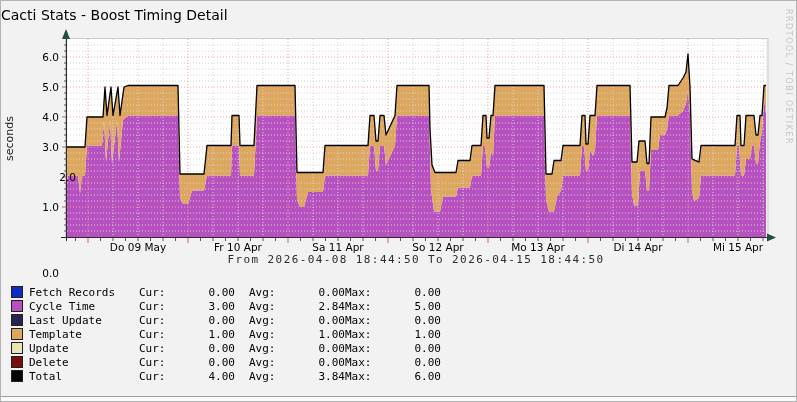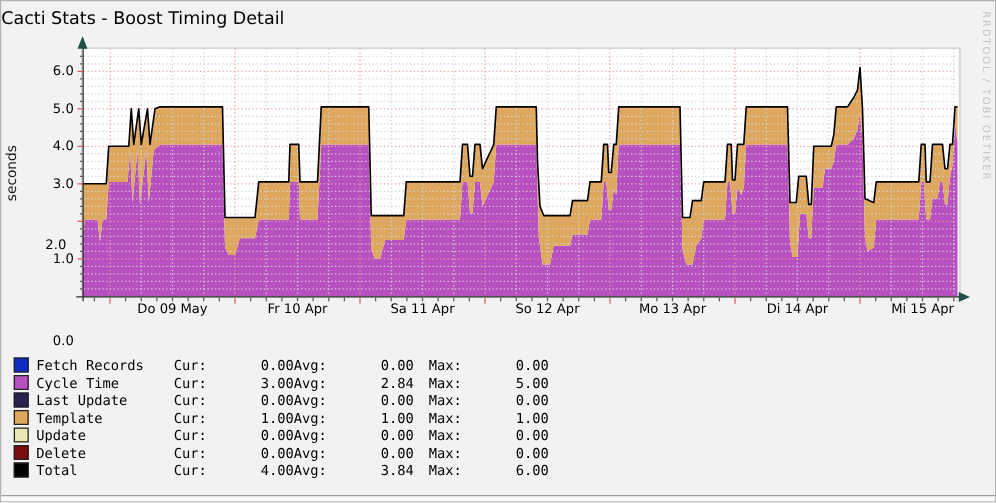--- a/index.html
+++ b/index.html
@@ -12,21 +12,21 @@
   #ylabel{top:131px;left:-27px;width:70px;text-align:center;transform:rotate(-90deg);font-size:11px;color:#1a1a1a;}
   #watermark{top:8px;right:3px;writing-mode:vertical-rl;font-size:8px;letter-spacing:1.5px;color:#c4c4c4;}
   #footer{top:378px;left:0;width:797px;text-align:center;font-size:10px;color:#c9c9c9;}
   .ytick{position:absolute;width:44px;text-align:right;font-size:10.5px;line-height:13px;}
   .xtick{position:absolute;width:84px;text-align:center;font-size:10.5px;line-height:13px;}
   #legend{position:absolute;top:284px;left:10px;font-family:"DejaVu Sans Mono",monospace;font-size:11px;}
   .lrow{display:flex;align-items:center;height:14px;white-space:nowrap;}
   .sw{display:inline-block;width:10px;height:10px;border:1px solid #1f1f1f;margin-right:6px;flex:none;}
   .lname{display:inline-block;width:110px;}
   .lk{display:inline-block;width:40px;}
-  .lk.g2{} .lk.g3{margin-left:12px;}
+  .lk.g2{margin-left:14px;} .lk.g3{}
   .lv{display:inline-block;width:56px;text-align:right;}
   #bottom-strip{position:absolute;left:0;right:0;bottom:0;height:4px;background:#fbfbfb;border-top:1px solid #9f9f9f;}
   svg{position:absolute;top:0;left:0;}
 </style>
 </head>
 <body>
 
 <div id="graph">
   <svg id="plot" width="797" height="274">
       <rect x="65" y="38" width="700" height="198" fill="#ffffff"></rect>
@@ -182,25 +182,26 @@
       <line x1="63" y1="68" x2="65" y2="68" stroke="#5a5a5a"></line>
       <line x1="63" y1="62" x2="65" y2="62" stroke="#5a5a5a"></line>
       <line x1="61" y1="56" x2="65" y2="56" stroke="#d06060"></line>
       <line x1="63" y1="50" x2="65" y2="50" stroke="#5a5a5a"></line>
       <line x1="63" y1="44" x2="65" y2="44" stroke="#5a5a5a"></line>
       <polygon points="65,28 61,38 69,38" fill="#1e5048"></polygon>
       <polygon points="775,236.5 766,232.5 766,240.5" fill="#1e5048"></polygon>
     </svg>
   <div class="abs" id="title">Cacti Stats - Boost Timing Detail</div>
   <div class="abs" id="ylabel">seconds</div>
+  <div class="abs" id="subtitle">From 2026-04-08 18:44:50 To 2026-04-15 18:44:50</div>
   <div class="abs" id="watermark">RRDTOOL / TOBI OETIKER</div>
   <div id="yticks">
       <div class="ytick abs" style="left: 14px; top: 230px; margin-top: 36px;">0.0</div>
       <div class="ytick abs" style="left: 14px; top: 200px;">1.0</div>
-      <div class="ytick abs" style="left: 8px; top: 170px; margin-top: 19px;">2.0</div>
+      <div class="ytick abs" style="left: 31px; top: 170px;">2.0</div>
       <div class="ytick abs" style="left: 14px; top: 140px;">3.0</div>
       <div class="ytick abs" style="left: 14px; top: 110px;">4.0</div>
       <div class="ytick abs" style="left: 14px; top: 80px;">5.0</div>
       <div class="ytick abs" style="left: 14px; top: 50px;">6.0</div>
     </div>
   <div id="xticks">
       <div class="xtick abs" style="left: 95px; top: 240px;">Do 09 May</div>
       <div class="xtick abs" style="left: 195px; top: 240px;">Fr 10 Apr</div>
       <div class="xtick abs" style="left: 295px; top: 240px;">Sa 11 Apr</div>
       <div class="xtick abs" style="left: 395px; top: 240px;">So 12 Apr</div>

